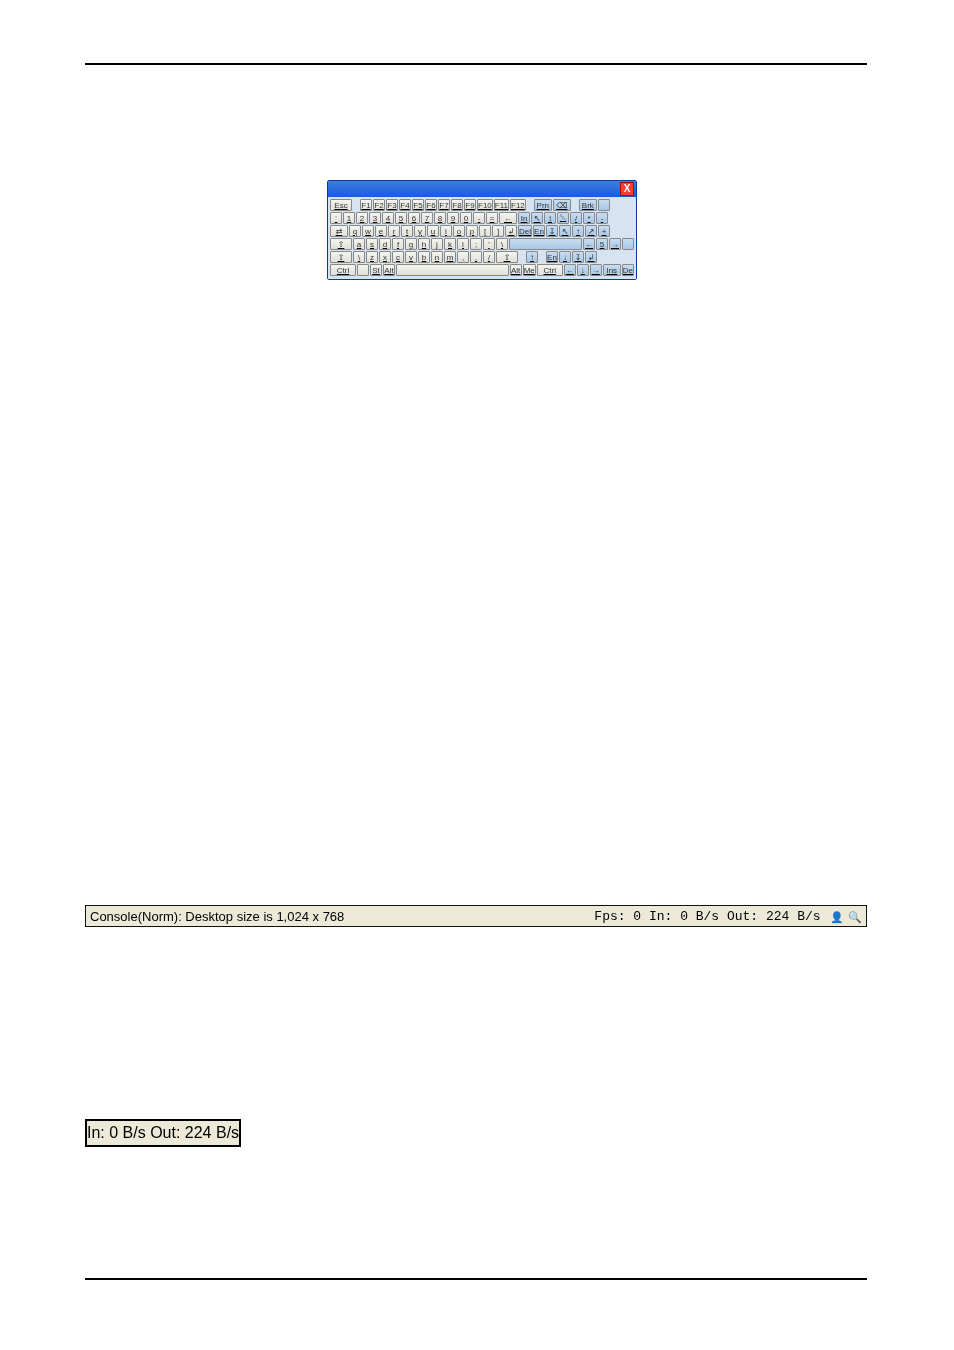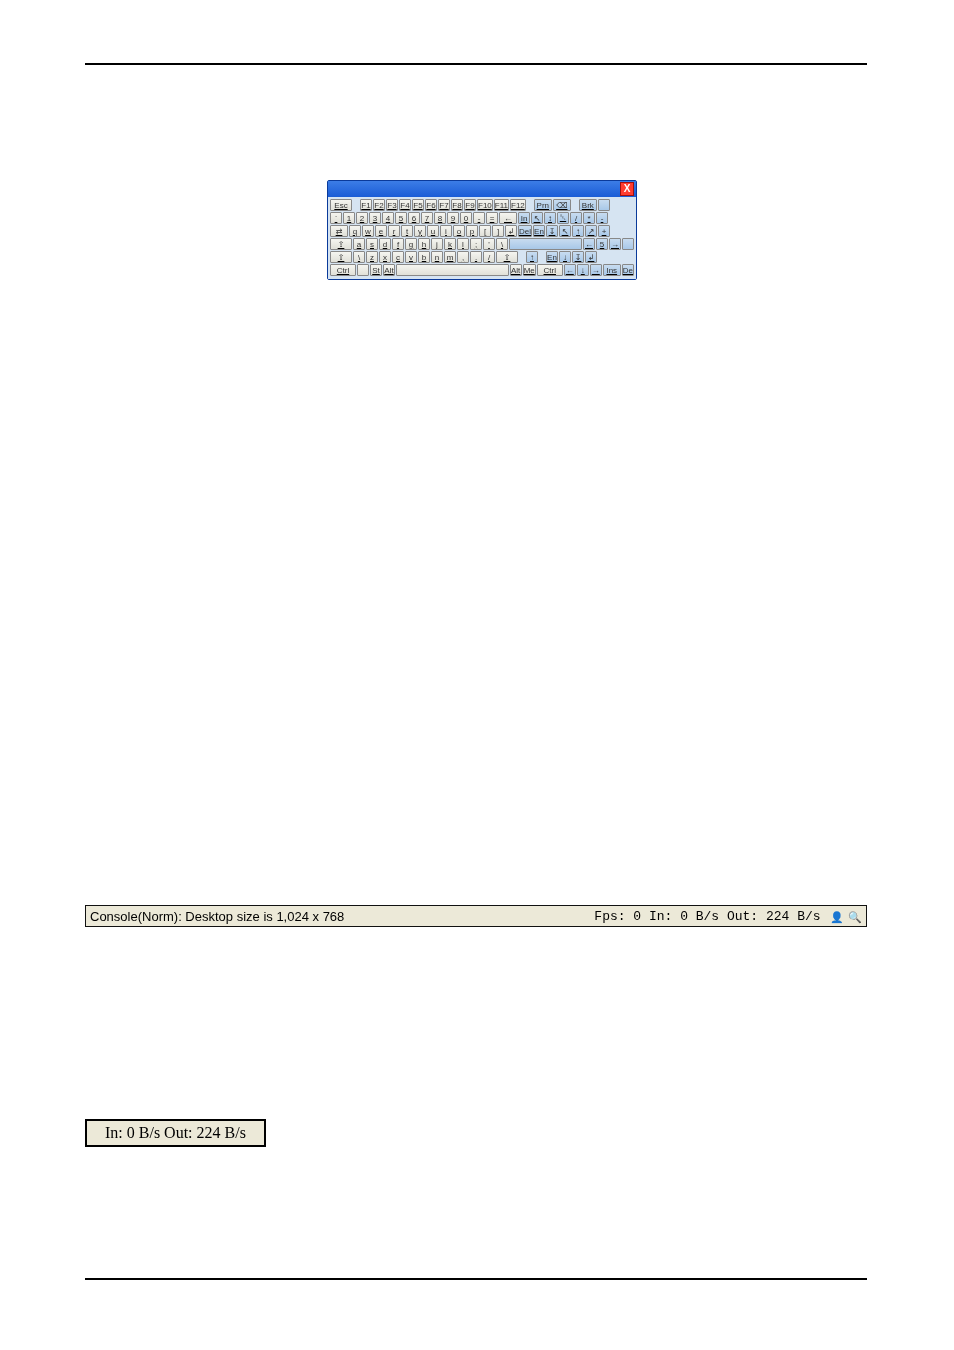--- a/index.html
+++ b/index.html
@@ -93,22 +93,22 @@
   .statusbar .icons span { font-size: 13px; }
   .icon-user::before { content: "👤"; font-size: 11px; }
   .icon-search::before { content: "🔍"; font-size: 11px; }
 
   
   .netbox {
     position: absolute;
     left: 85px;
     top: 1119px;
     border: 2px solid #000;
-    padding: 3px 18px;
-    font-family: Liberation Serif, serif;
+    padding: 3px 0;
+    font-family: Liberation Sans, sans-serif;
     font-size: 16px;
     color: #000;
     background: #ece9d8;
   }
 </style>
 </head>
 <body>
 
 <div class="hr hr-top"></div>
 

